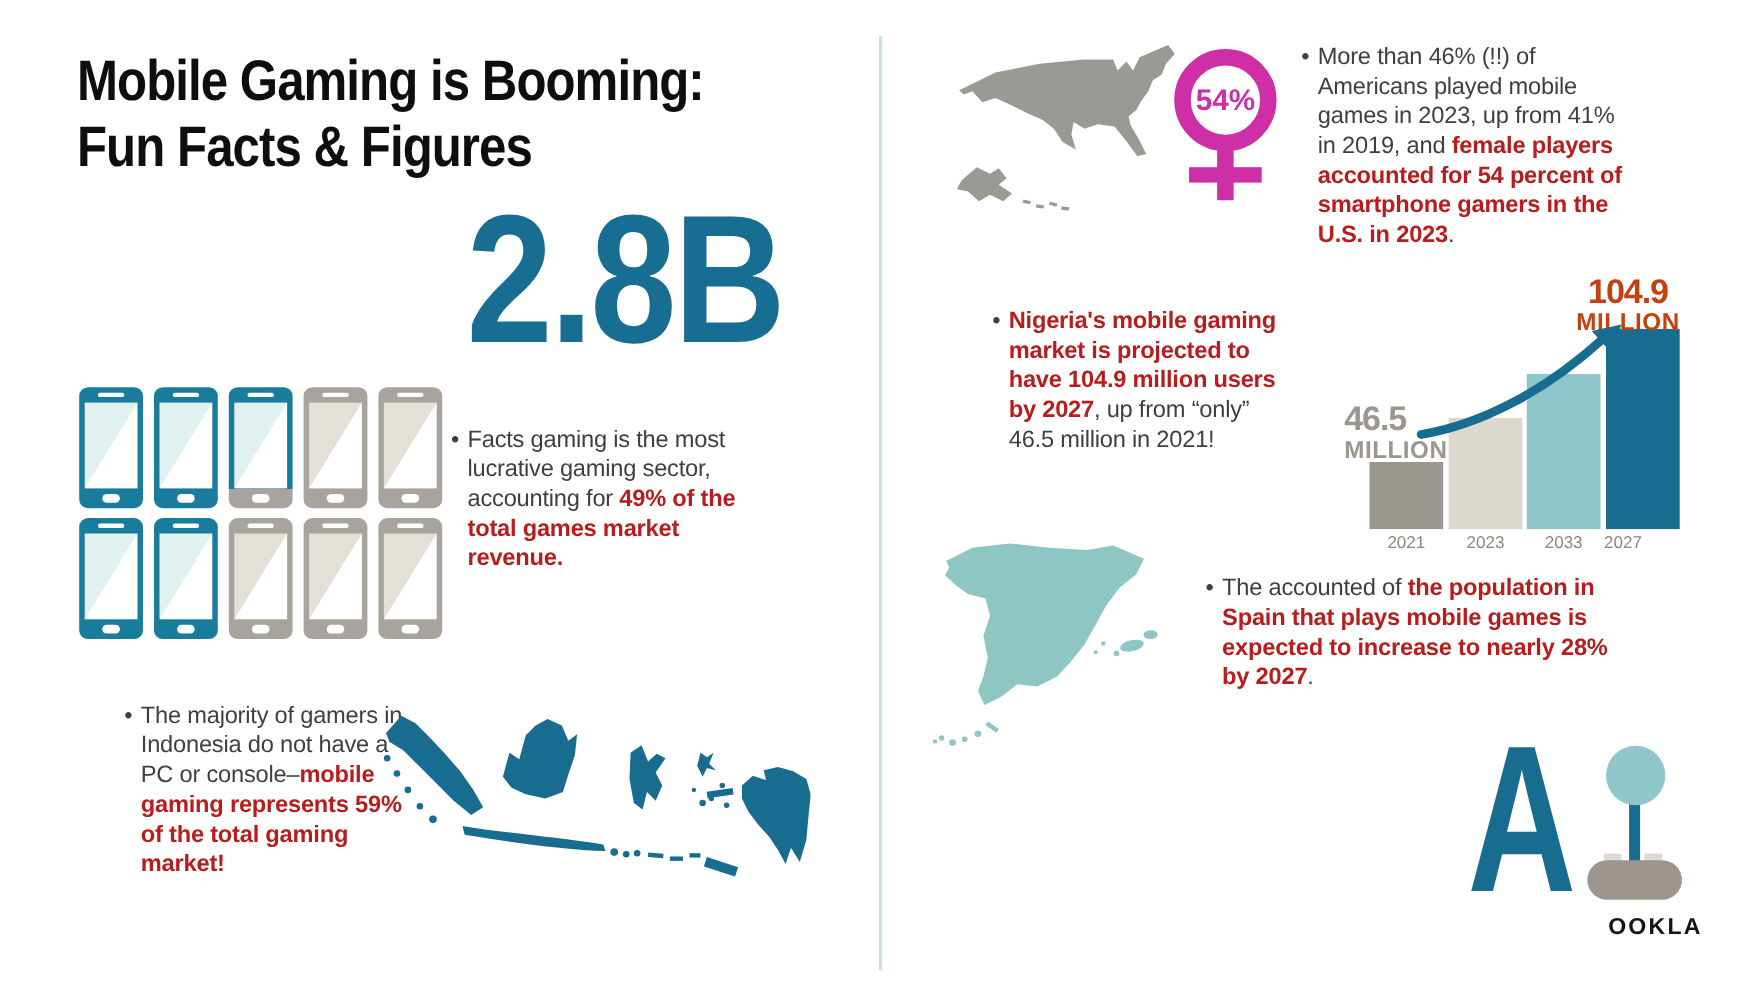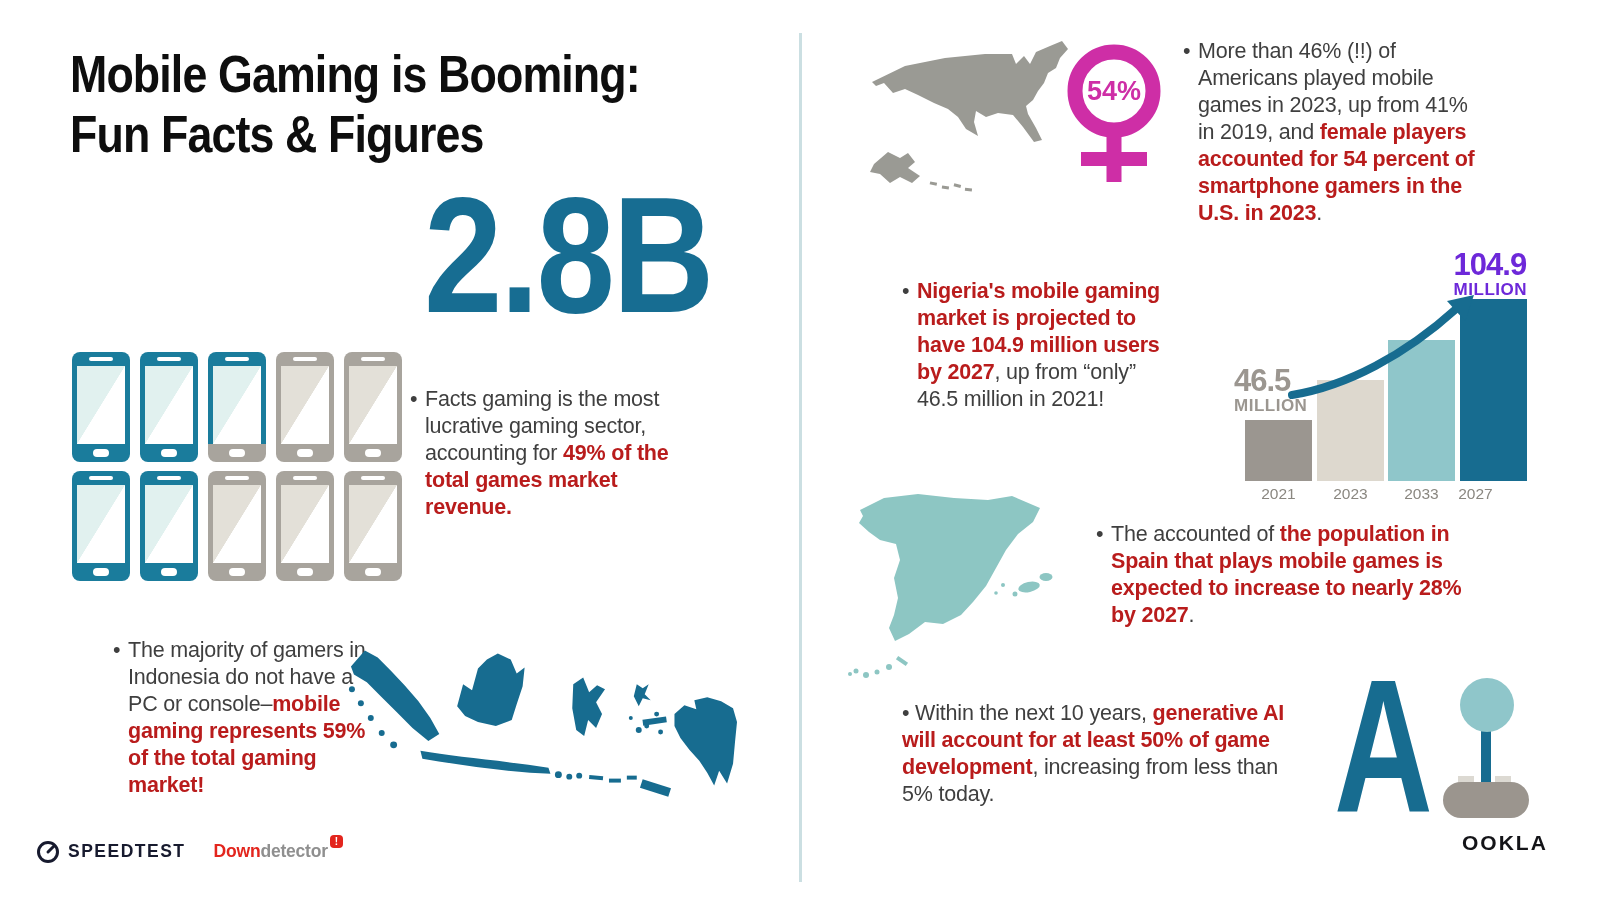--- a/index.html
+++ b/index.html
@@ -42,23 +42,23 @@
   
   .chart{position:absolute;left:1222px;top:243px;width:306px;height:260px;}
   .bar{position:absolute;bottom:22px;width:67px;}
   .bar1{left:23px;height:61px;background:#9B9690;}
   .bar2{left:95px;height:101px;background:#DDD8CE;}
   .bar3{left:166px;height:141px;background:#8FC6CA;}
   .bar4{left:238px;height:182px;background:#176C90;}
   .yr{position:absolute;bottom:0;width:67px;text-align:center;font-size:15.5px;color:#8A8780;}
   .yr1{left:23px;} .yr2{left:95px;} .yr3{left:166px;} .yr4{left:220px;}
   .vlab .num{font-size:31px;font-weight:700;letter-spacing:-1px;line-height:1;}
-  .vlab .unit{font-size:17px;font-weight:700;letter-spacing:.5px;line-height:1.15;}
-  .v-base{position:absolute;left:12px;top:122px;color:#9B9690;}
-  .v-top{position:absolute;right:1px;top:6px;text-align:left;color:#6d28d9;}
+  .vlab .unit{font-size:22px;font-weight:700;letter-spacing:.5px;line-height:1.15;}
+  .v-base{position:absolute;left:0;top:122px;color:#9B9690;}
+  .v-top{position:absolute;right:1px;top:6px;text-align:center;color:#c2410c;}
   .arrow-svg{position:absolute;left:0;top:0;pointer-events:none;}
 
   
   .female{position:absolute;left:1064px;top:44px;width:100px;height:145px;}
   .female text{font-family:"Liberation Sans","DejaVu Sans",sans-serif;}
 
   
   .ai{position:absolute;left:1338px;top:650px;width:210px;height:172px;}
   .ai .letter{position:absolute;left:-4px;top:0;font-size:190px;font-weight:800;color:#176C90;
               line-height:1;transform:scaleX(.72);transform-origin:0 0;}
@@ -178,33 +178,20 @@
       <circle cx="314" cy="72" r="2.5"></circle>
         <circle cx="304" cy="84" r="2.5"></circle>
         <circle cx="318" cy="90" r="2.5"></circle>
         <circle cx="288" cy="76" r="2"></circle>
         <circle cx="296" cy="88" r="3"></circle>
       <rect x="300" y="76" width="24" height="6" transform="rotate(-8 312 79)"></rect>
       <path d="M332,72 L342,63 L354,67 L352,58 L365,55 L379,59 L391,66 L395,80 L393,100 L391,122 L385,142 L377,129 L372,144 L365,131 L357,119 L347,108 L338,96 L332,84 Z"></path>
     </g>
   </svg>
 
-  <div class="footer-left">
-    <div class="stx">
-      <svg width="26" height="26" viewBox="0 0 26 26">
-        <circle cx="13" cy="14" r="9.5" fill="none" stroke="#171A2E" stroke-width="3"></circle>
-        <line x1="13" y1="14" x2="18.5" y2="8.5" stroke="#171A2E" stroke-width="3" stroke-linecap="round"></line>
-      </svg>
-      <span class="st-text">SPEEDTEST</span>
-    </div>
-    <div class="dd">
-      <span class="red">Down</span><span class="gry">detector</span>
-      <span class="badge">!</span>
-    </div>
-  </div>
 
   <svg class="abs" style="left:860px;top:36px;" width="250" height="170" viewBox="0 0 250 170">
     <g fill="#9A9A94">
       <path d="M12,46 L45,30 L85,22 L125,18 L152,18 L156,28 L164,20 L170,28 L176,16 L190,10 L202,5 L208,13 L200,22 L196,32 L188,37 L184,47 L178,55 L173,64 L166,70 L168,78 L176,92 L182,104 L174,106 L163,91 L153,79 L138,77 L126,81 L116,75 L114,86 L118,100 L106,93 L98,81 L88,73 L74,67 L58,59 L45,53 L33,57 L24,47 L16,50 Z"></path>
       <path d="M14,128 L28,116 L40,122 L48,117 L55,126 L48,132 L60,140 L52,147 L40,141 L30,147 L20,138 L10,136 Z"></path>
       <rect x="70" y="146" width="7" height="3" transform="rotate(12 73 147)"></rect>
       <rect x="82" y="150" width="7" height="3" transform="rotate(8 85 151)"></rect>
       <rect x="94" y="148" width="7" height="3" transform="rotate(14 97 149)"></rect>
       <rect x="105" y="152" width="7" height="3" transform="rotate(6 108 153)"></rect>
     </g>
@@ -265,24 +252,20 @@
         <circle cx="4" cy="208" r="2"></circle>
       <rect x="50" y="193" width="12" height="4" transform="rotate(35 56 195)"></rect>
     </g>
   </svg>
 
   <div class="fact hang" style="left:1096px;top:521px;width:388px;">
     <span class="bullet">•</span>
     <span class="body"><span>The accounted of </span><b>the population in Spain that plays mobile games is expected to increase to nearly 28% by 2027</b><span>.</span></span>
   </div>
 
-  <div class="fact" style="left:902px;top:700px;width:408px;">
-    <span class="bullet">•</span>
-    <span>Within the next 10 years, </span><b>generative AI will account for at least 50% of game development</b><span>, increasing from less than 5% today.</span>
-  </div>
 
   <div class="ai">
     <div class="letter">A</div>
     <div class="btn btnL"></div>
     <div class="btn btnR"></div>
     <div class="stick"></div>
     <div class="ball"></div>
     <div class="base"></div>
   </div>
 

